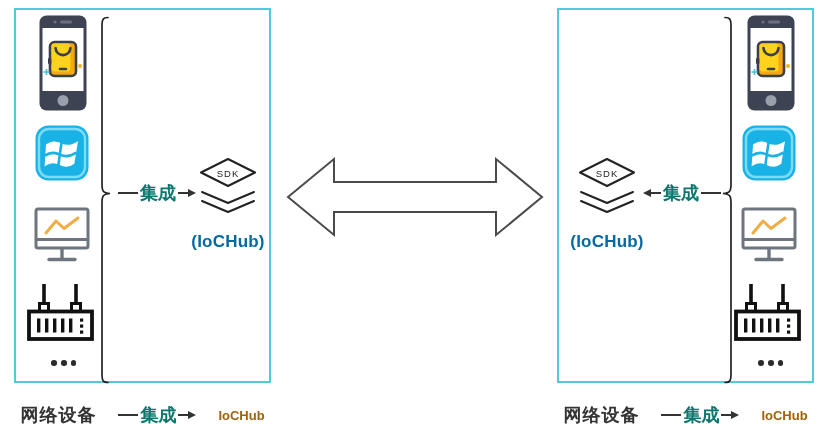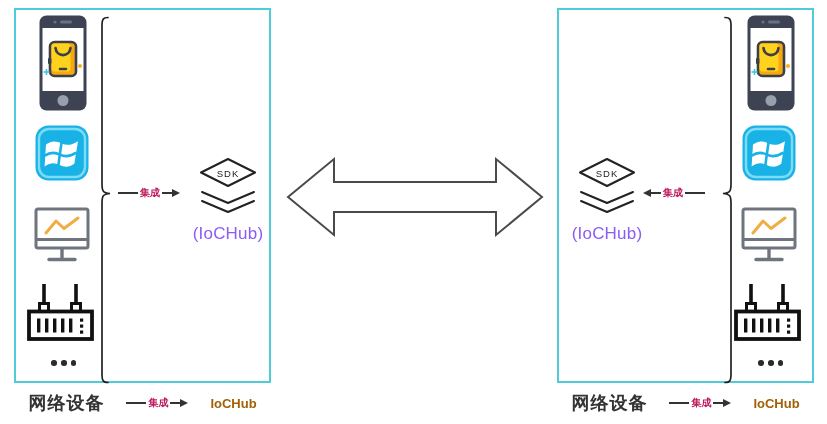--- a/index.html
+++ b/index.html
@@ -5,29 +5,29 @@
   html,body{margin:0;padding:0;background:#fff;}
   .canvas{position:relative;width:827px;height:424px;background:#ffffff;
           font-family:"Liberation Sans",sans-serif;color:#333;overflow:hidden;}
   .abs{position:absolute;}
   .panel{position:absolute;top:8px;width:257px;height:375px;border:2px solid #4ecdd9;box-sizing:border-box;background:#fff;}
   .panel.left{left:14px;}
   .panel.right{left:557px;}
 
   
   .int-label{position:absolute;display:flex;align-items:center;height:16px;}
-  .int-text{font-size:10px;font-weight:bold;color:#be185d;margin:0 2px;white-space:nowrap;}
+  .int-text{font-size:18px;font-weight:bold;color:#0f766e;margin:12px 2px;white-space:nowrap;}
   .hline{height:2px;background:#333;display:inline-block;}
   .w20{width:20px;} .w10{width:10px;}
   .tri-right{width:0;height:0;border-left:8px solid #333;border-top:4.5px solid transparent;border-bottom:4.5px solid transparent;}
   .tri-left{width:0;height:0;border-right:8px solid #333;border-top:4.5px solid transparent;border-bottom:4.5px solid transparent;}
 
   
   .sdk-group{position:absolute;width:96px;text-align:center;top:147px;}
-  .sdk-sub{font-size:17px;font-weight:normal;color:#8b5cf6;margin-top:5px;letter-spacing:0.2px;}
+  .sdk-sub{font-size:17px;font-weight:bold;color:#0369a1;margin-top:13px;letter-spacing:0.2px;}
 
   
   .dots{position:absolute;display:flex;align-items:center;}
   .dot{width:5.5px;height:5.5px;border-radius:50%;background:#2b2b2b;margin:0 2.2px;}
 
   
   .caption{position:absolute;top:391px;width:257px;display:flex;align-items:center;justify-content:center;gap:14px;}
   .cap-dev{font-size:18px;font-weight:bold;color:#333;letter-spacing:1px;white-space:nowrap;}
   .cap-arrow{display:flex;align-items:center;margin:0 8px;}
   .cap-hub{font-size:13px;font-weight:bold;color:#a16207;white-space:nowrap;}

